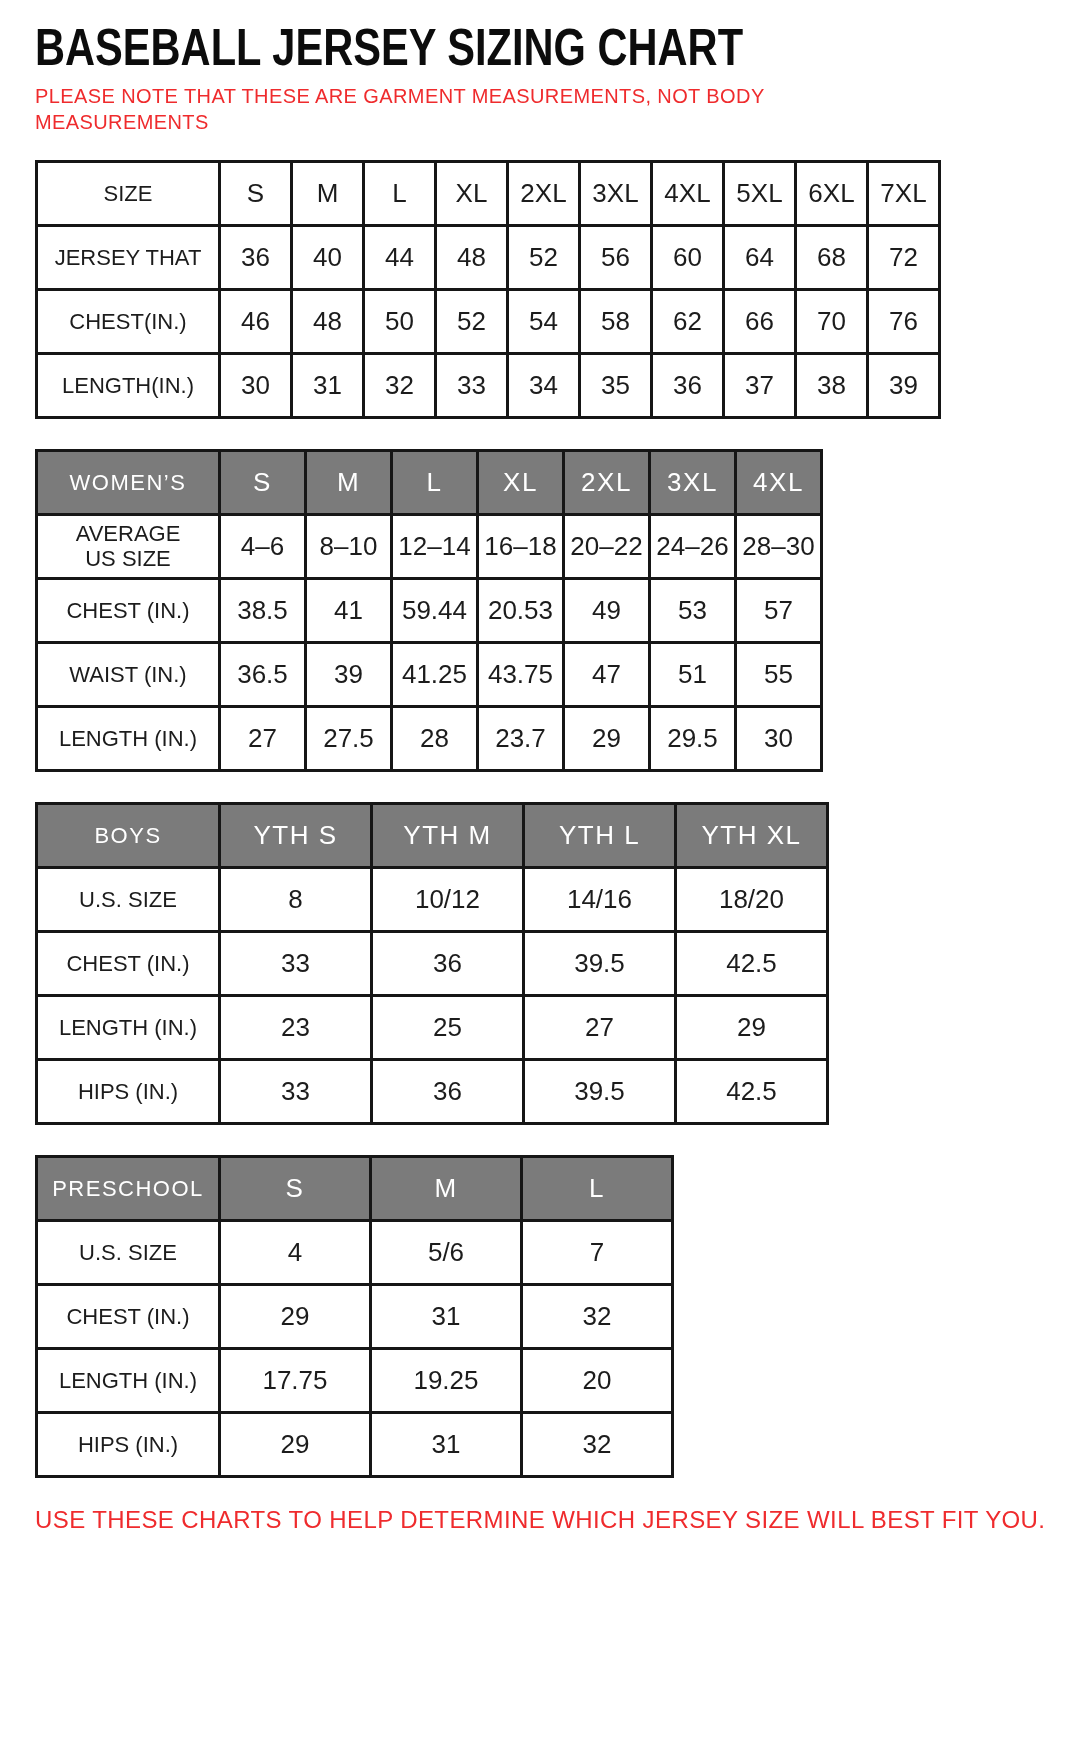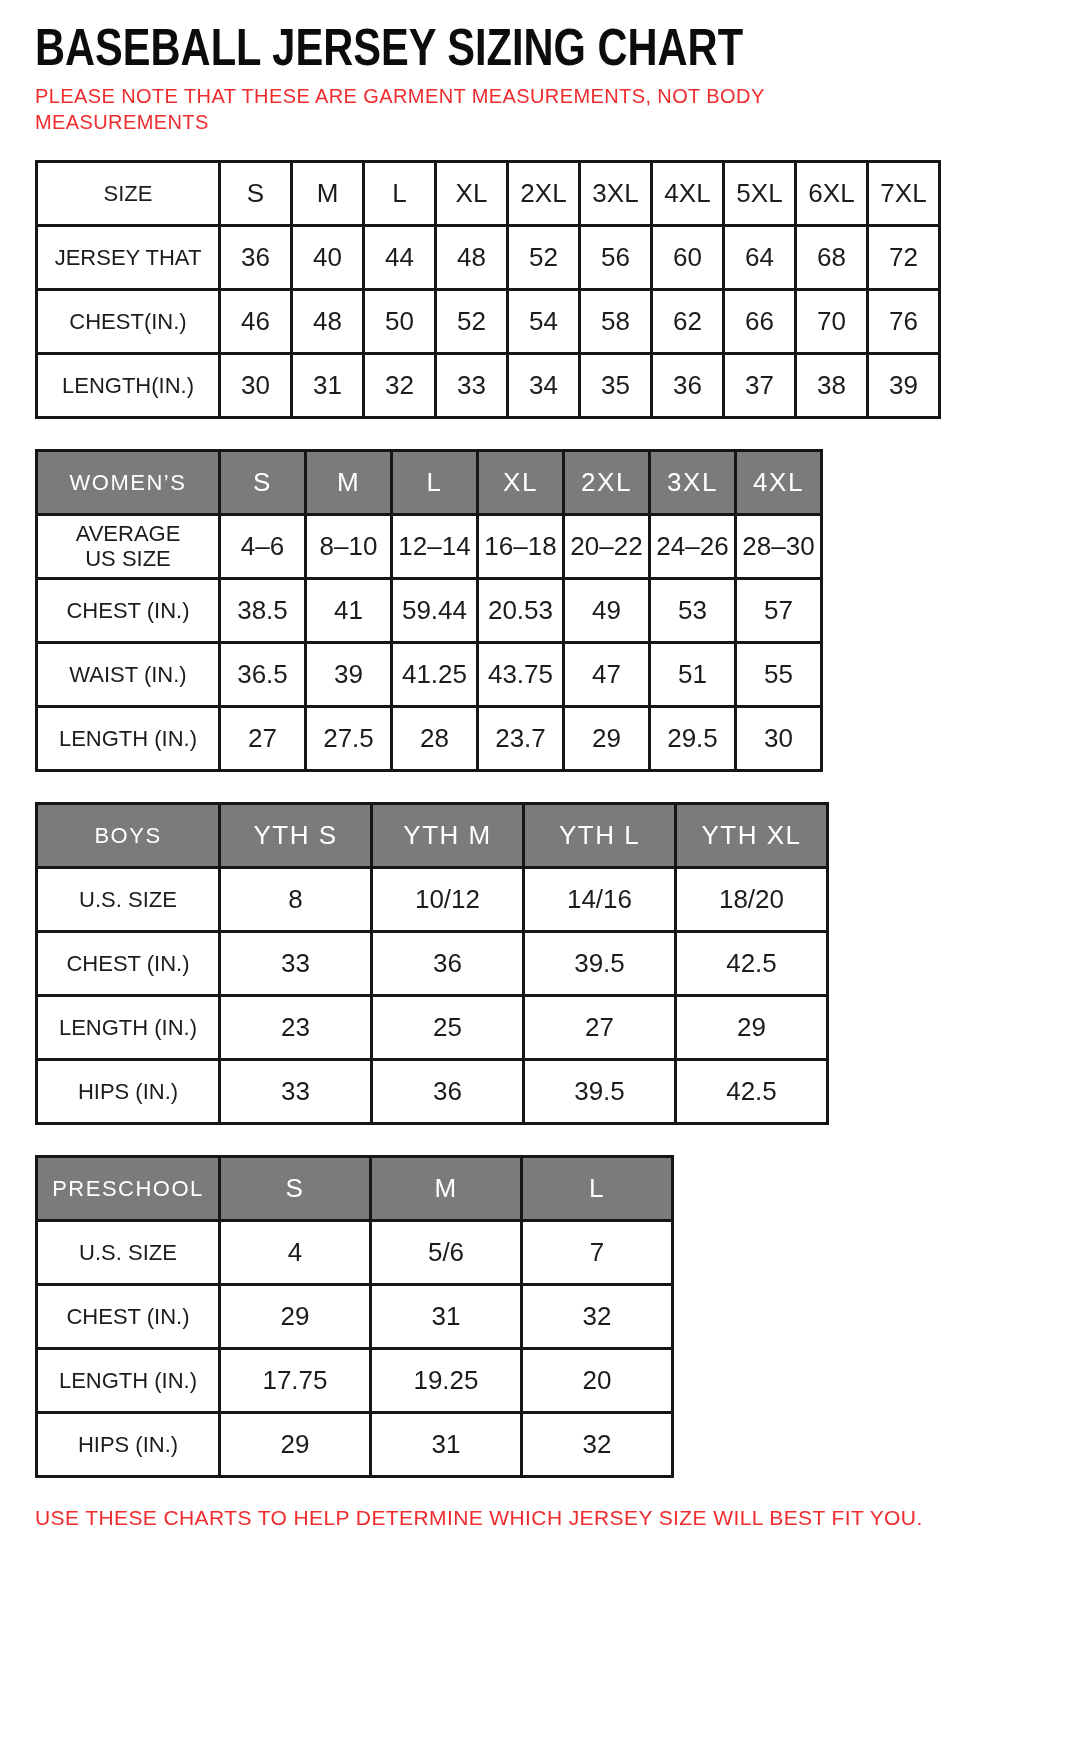--- a/index.html
+++ b/index.html
@@ -62,21 +62,21 @@
     line-height: 1.15;
     font-size: 22px;
   }
   col.c-label { width: 183px; }
   col.c-mens { width: 72px; }
   col.c-womens { width: 86px; }
   col.c-boys { width: 152px; }
   col.c-preschool { width: 151px; }
   .footer {
     color: var(--accent-red, #ef2b2d);
-    font-size: 21px;
+    font-size: 24px;
     letter-spacing: 0.4px;
     white-space: nowrap;
     margin-top: -2px;
   }
 </style>
 </head>
 <body>
 
 <div class="page">
 

